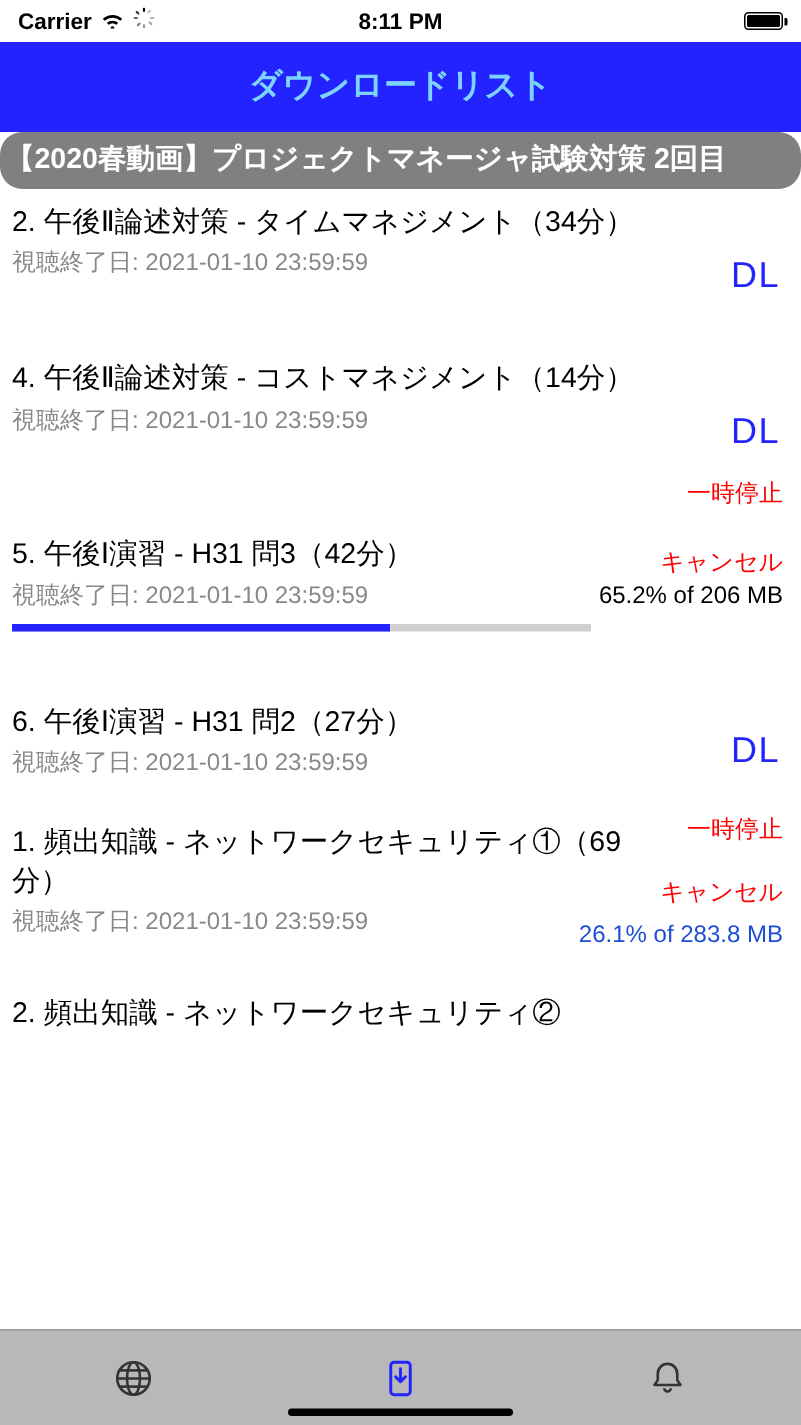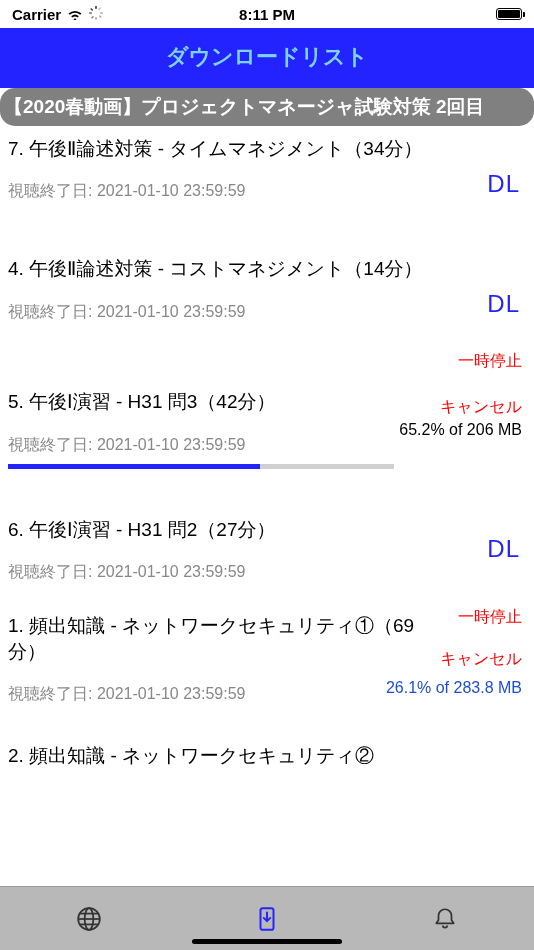--- a/index.html
+++ b/index.html
@@ -8,21 +8,21 @@
     .status-left { display: flex; align-items: center; gap: 6px; }
     .status-time { position: absolute; left: 50%; transform: translateX(-50%); }
     .battery { width: 26px; height: 12px; border: 1.5px solid #000; border-radius: 3px; position: relative; }
     .battery::after { content: ""; position: absolute; right: -4px; top: 3px; width: 2px; height: 5px; background: #000; border-radius: 0 1px 1px 0; }
     .battery-fill { position: absolute; left: 1px; top: 1px; bottom: 1px; width: 22px; background: #000; border-radius: 1px; }
     .header { background: #2323ff; color: #7dd3fc; text-align: center; font-size: 22px; font-weight: 700; padding: 14px 0 16px; }
     .content { height: 830px; overflow: hidden; }
     .section-header { background: #808080; color: #fff; font-size: 19px; font-weight: 600; padding: 6px 4px; line-height: 1.35; border-radius: 15px; }
     .item { padding: 10px 8px 14px; position: relative; }
     .item-title { font-size: 19px; color: #000; line-height: 1.35; padding-right: 70px; }
-    .item-sub { font-size: 16px; color: #888; margin-top: 20px; }
+    .item-sub { font-size: 16px; color: #888; margin-top: 4px; }
     .dl { position: absolute; right: 14px; top: 24px; color: #2323ff; font-size: 24px; font-weight: 400; letter-spacing: 1px; margin-top: 20px; }
     .item-actions { position: absolute; right: 12px; font-size: 16px; color: #ff0000; text-align: right; }
     .pause { top: 8px; }
     .pause2 { top: -2px; }
     .cancel { top: 36px; }
     .progress-text { position: absolute; right: 12px; top: 60px; font-size: 16px; color: #000; }
     .progress-text2 { position: absolute; right: 12px; top: 70px; font-size: 16px; color: #1d4ed8; }
     .progress-bar { height: 5px; background: #d0d0d0; margin-top: 8px; position: relative; width: 386px; }
     .progress-fill { position: absolute; left: 0; top: 0; bottom: 0; background: #2323ff; }
     .item.with-progress { padding-top: 28px; padding-bottom: 10px; }
@@ -68,21 +68,21 @@
 
 <div class="header">
   <span>ダウンロードリスト</span>
 </div>
 
 <div class="content">
 
   <div class="section-header">【2020春動画】プロジェクトマネージャ試験対策 2回目</div>
 
   <div class="item">
-    <div class="item-title">7. 午後Ⅱ論述対策 - タイムマネジメント（34分）</div>
+    <div class="item-title">2. 午後Ⅱ論述対策 - タイムマネジメント（34分）</div>
     <div class="item-sub">視聴終了日: 2021-01-10 23:59:59</div>
     <div class="dl">DL</div>
   </div>
 
   <div style="height:30px"></div>
 
   <div class="item">
     <div class="item-title">4. 午後Ⅱ論述対策 - コストマネジメント（14分）</div>
     <div class="item-sub">視聴終了日: 2021-01-10 23:59:59</div>
     <div class="dl">DL</div>

